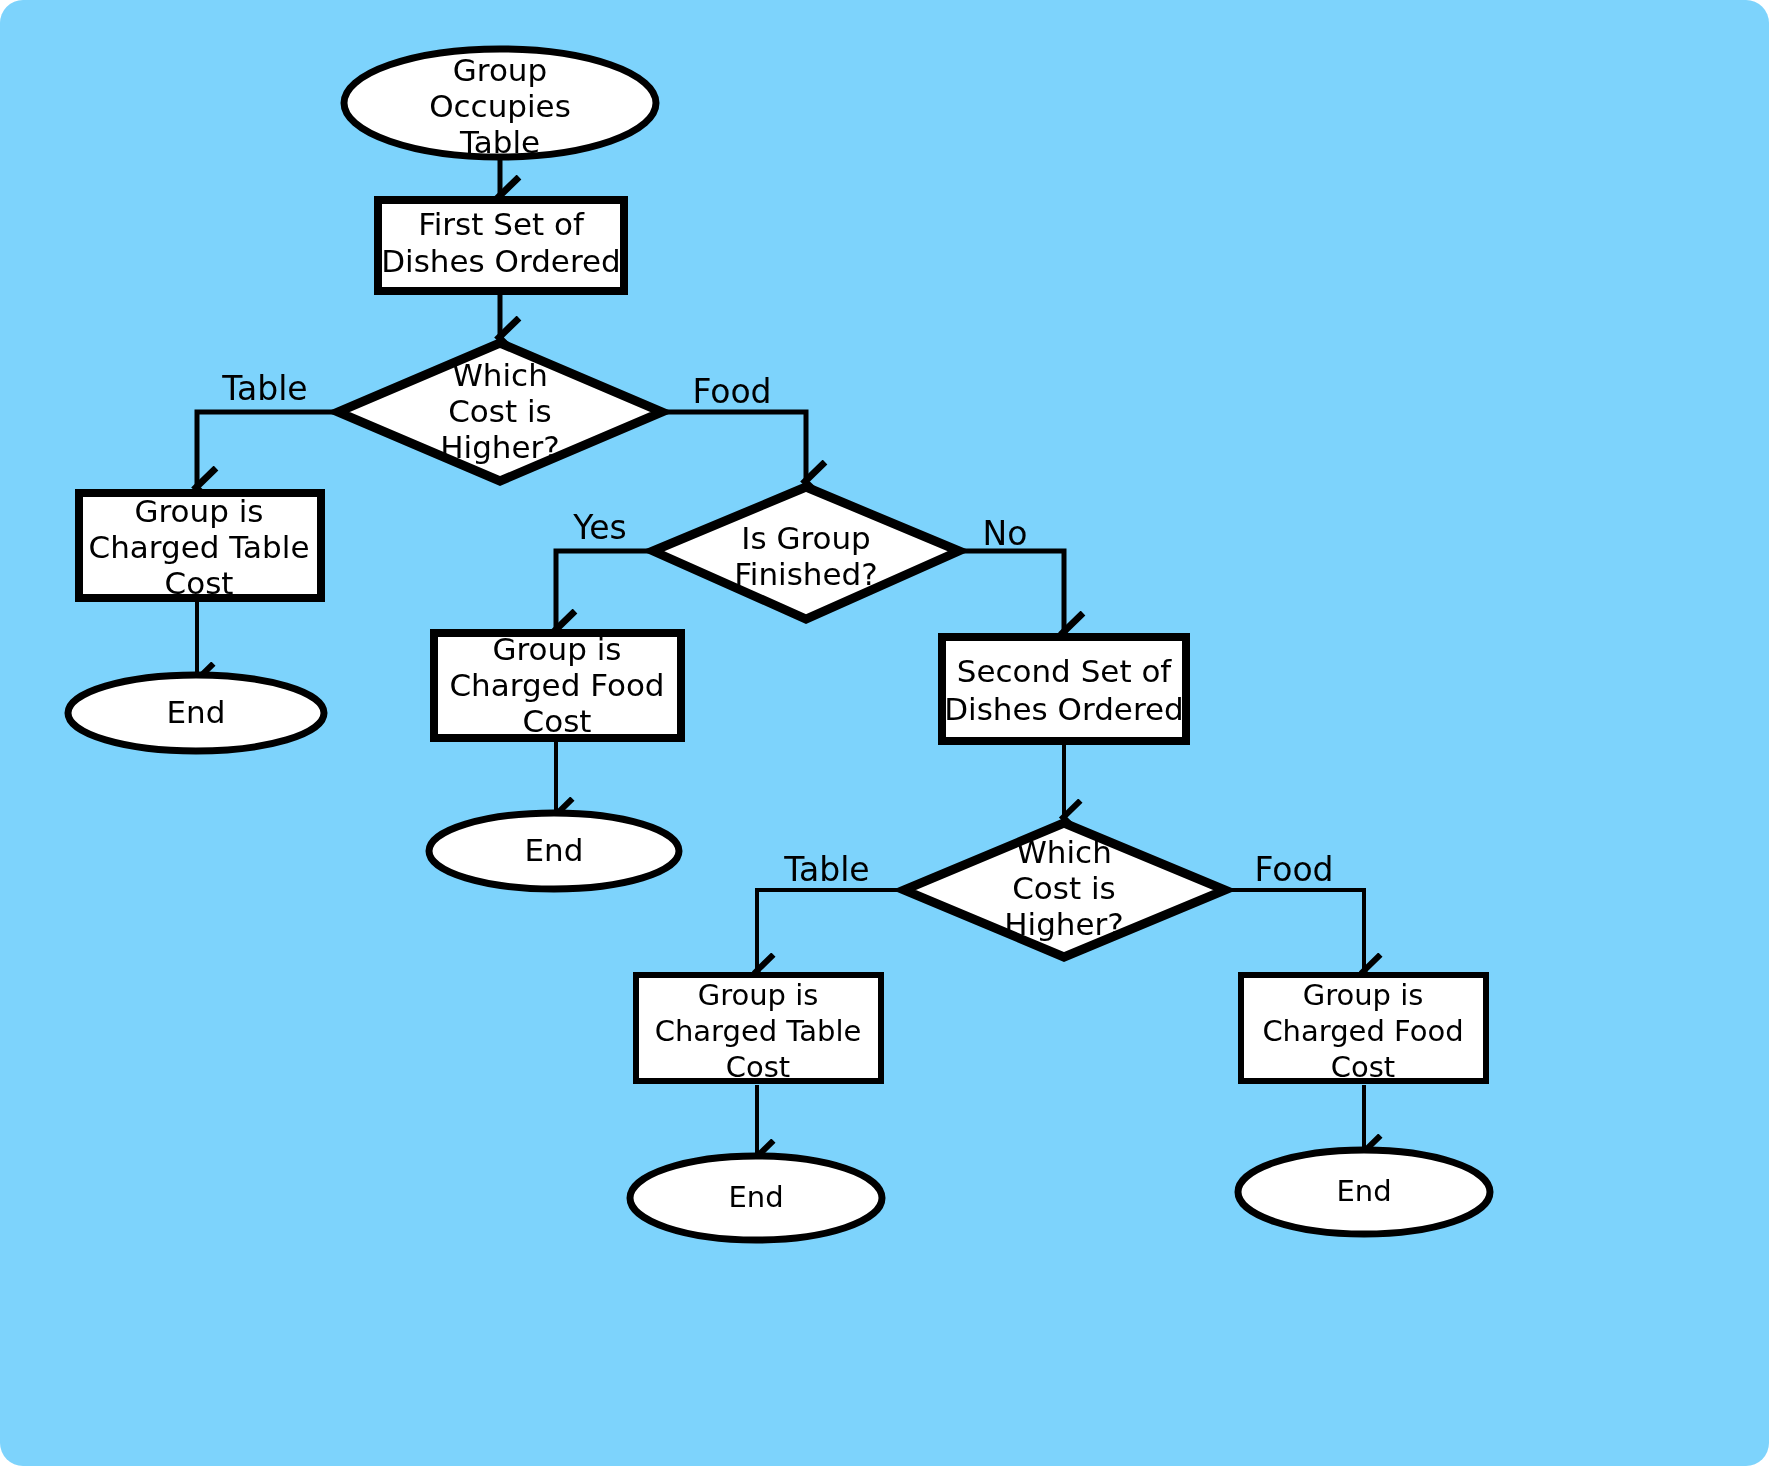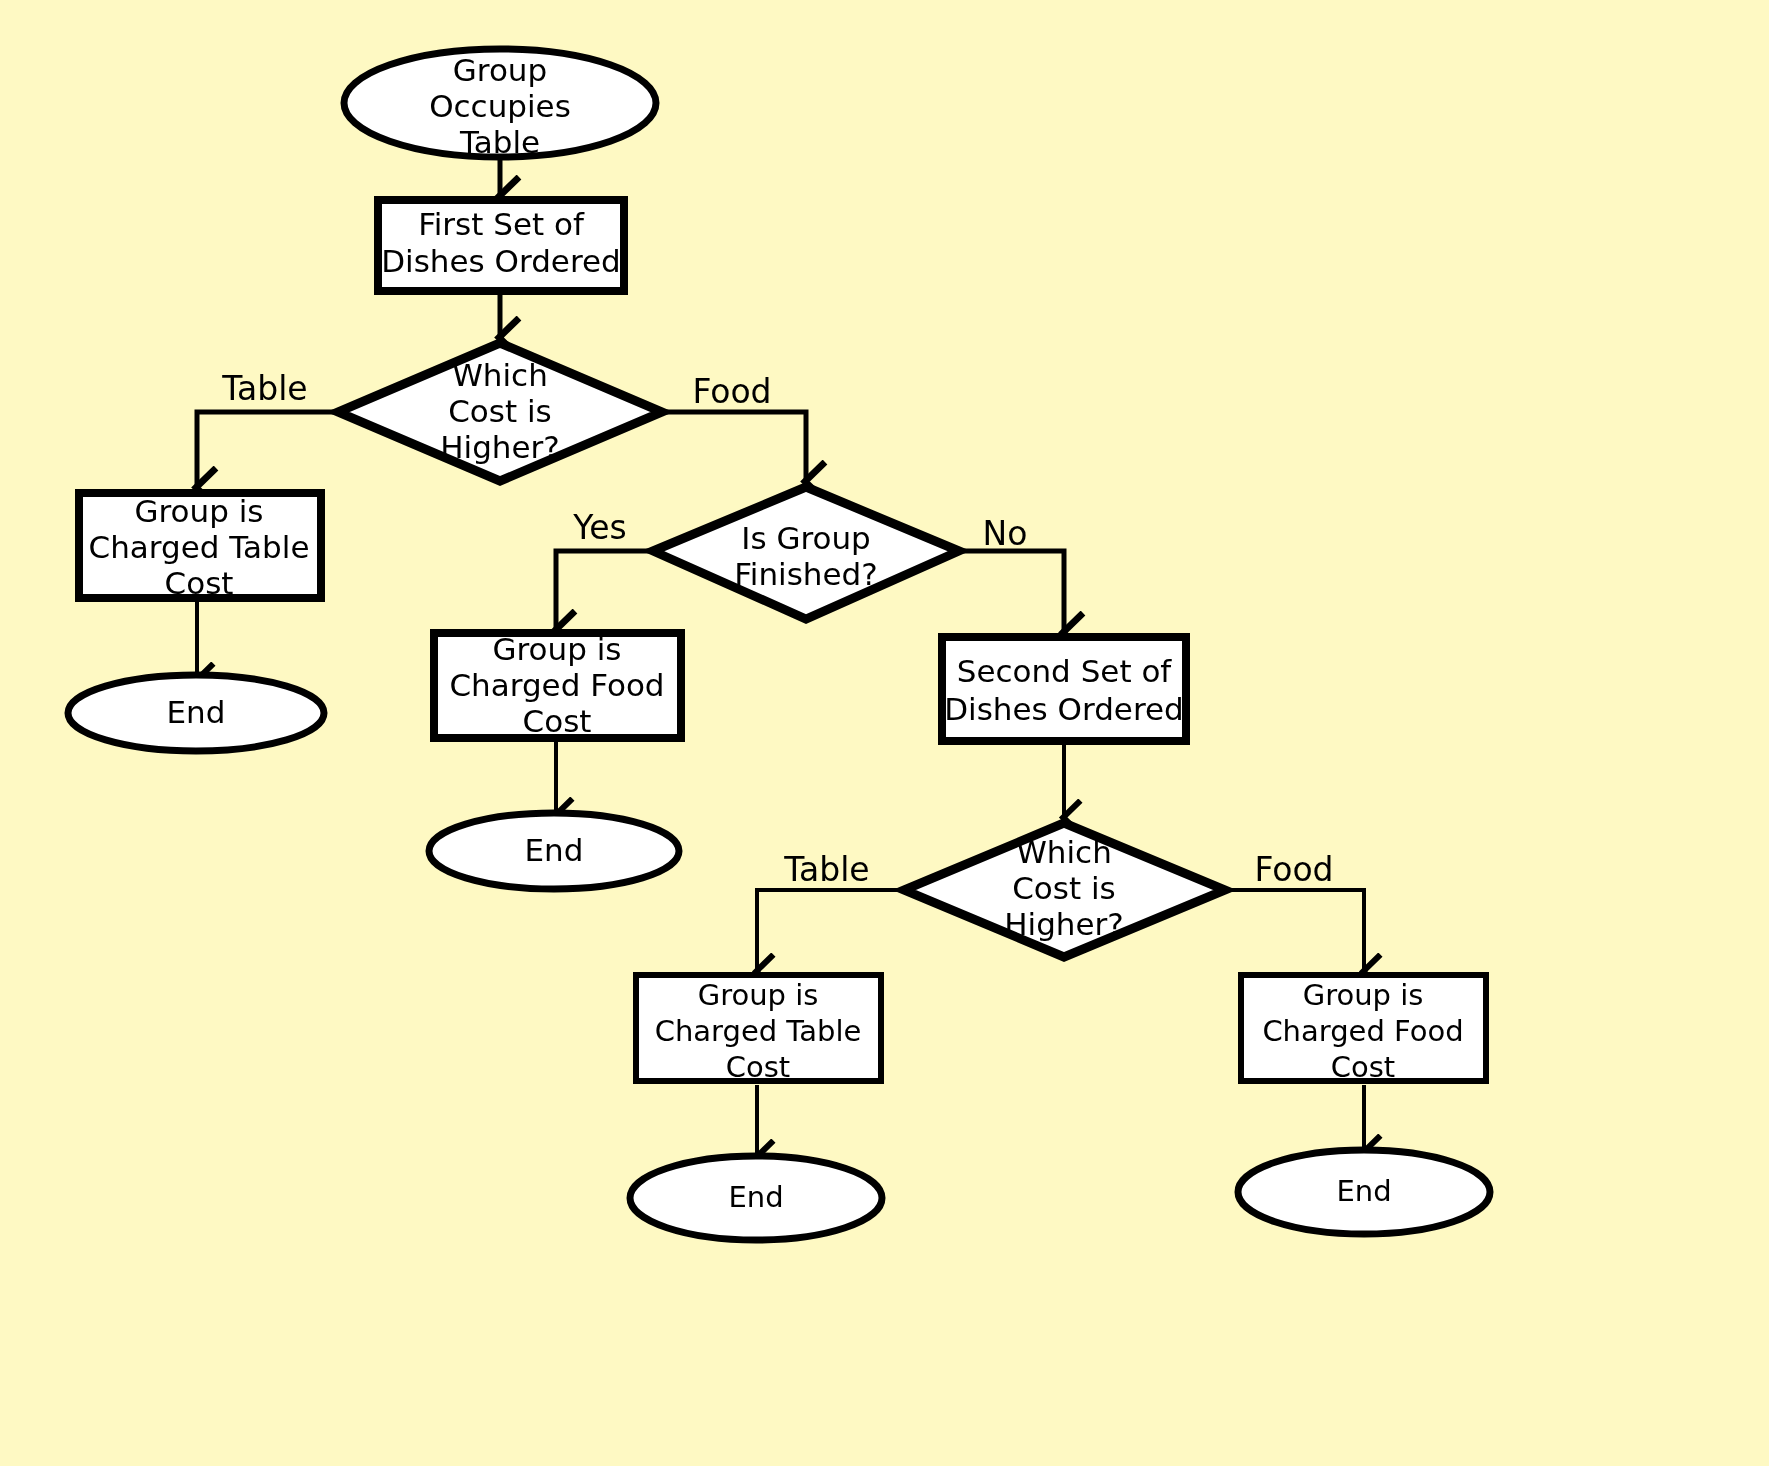--- a/index.html
+++ b/index.html
@@ -10,21 +10,22 @@
   body {
     width: 1769px;
     height: 1466px;
     font-family: "DejaVu Sans", sans-serif;
     overflow: hidden;
   }
   #flowchart-root {
     position: relative;
     width: 1769px;
     height: 1466px;
-    background: #fef9c3;
+    background: #7dd3fc;
+    border-radius: 23px;
   }
   svg#flow-svg {
     display: block;
     width: 1769px;
     height: 1466px;
   }
   .node-shape {
     fill: #ffffff;
     stroke: #000000;
   }

